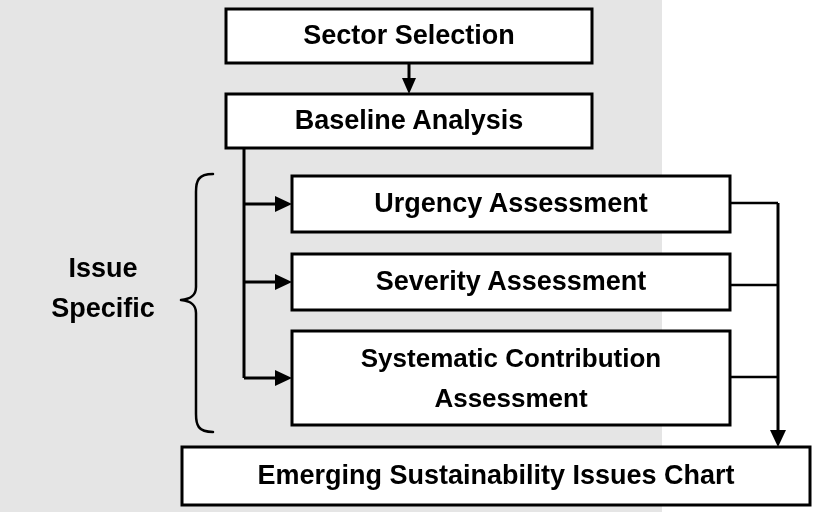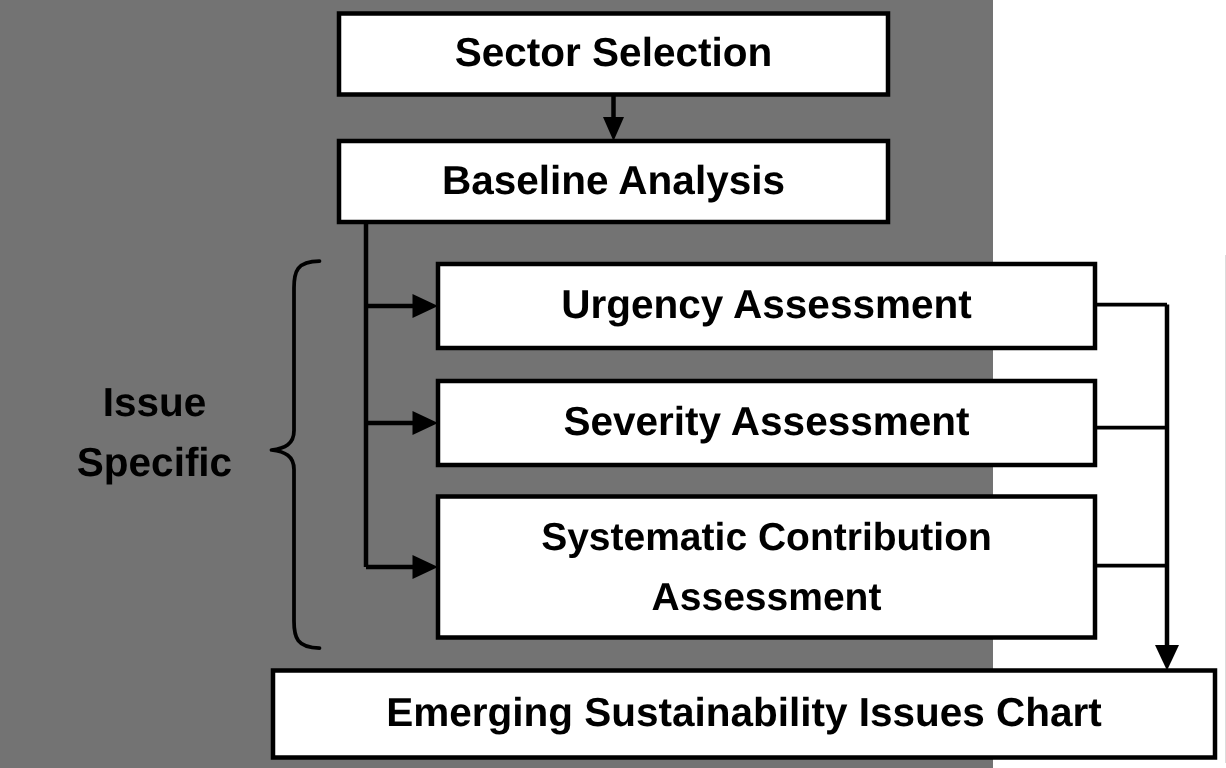--- a/index.html
+++ b/index.html
@@ -10,21 +10,21 @@
   body {
     width: 817px;
     height: 512px;
     overflow: hidden;
     font-family: "Liberation Sans", sans-serif;
   }
   #diagram-root {
     position: relative;
     width: 662px;
     height: 512px;
-    background: #737373;
+    background: #e5e5e5;
   }
   svg.flowchart {
     display: block;
     width: 817px;
     height: 512px;
   }
   .box-rect {
     fill: #ffffff;
     stroke: #000000;
     stroke-width: 3;

